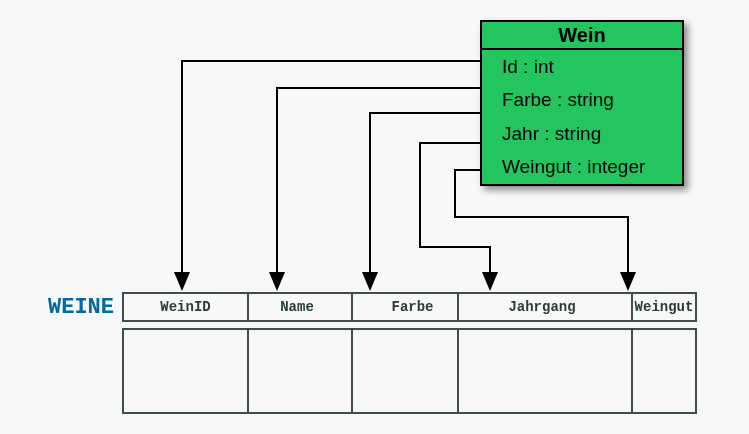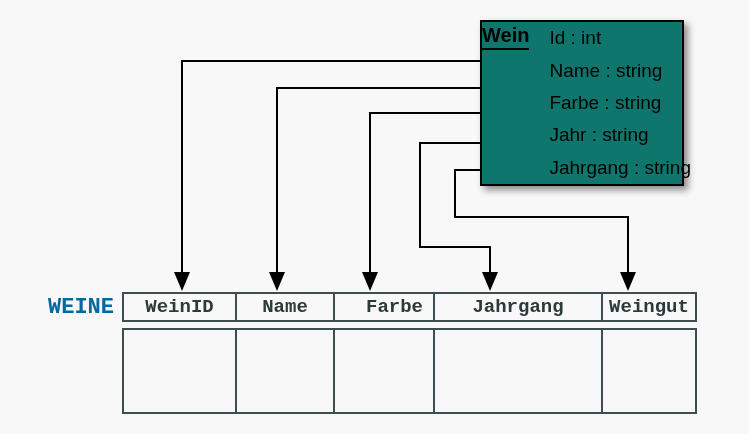--- a/index.html
+++ b/index.html
@@ -18,26 +18,26 @@
     position: absolute; left: 0; top: 0;
     width: 749px; height: 434px;
     z-index: 1;
   }
   
   .class-box {
     position: absolute;
     left: 480px; top: 20px;
     width: 204px; height: 166px;
     box-sizing: border-box;
-    background: #0f766e;
+    background: #22c55e;
     border: 2px solid #000000;
     box-shadow: 4px 4px 7px rgba(0,0,0,0.45);
     z-index: 2;
     display: flex;
-    flex-direction: row;
+    flex-direction: column;
   }
   .class-box .title {
     height: 26px;
     line-height: 26px;
     border-bottom: 2px solid #000000;
     text-align: center;
     font-weight: bold;
     font-size: 20px;
     color: #000000;
   }
@@ -66,23 +66,24 @@
   }
   .tbl-header { top: 292px; height: 30px; }
   .tbl-body   { top: 328px; height: 86px; }
   .tbl-cell {
     box-sizing: border-box;
     display: flex;
     align-items: center;
     justify-content: center;
     font-family: "Liberation Mono", "DejaVu Sans Mono", monospace;
     font-weight: bold;
-    font-size: 19px;
+    font-size: 14px;
     color: #2b3a3a;
     overflow: hidden;
+    margin-left: 6px;
   }
   .tbl-cell + .tbl-cell { border-left: 2px solid #3e4e4e; }
   .c0 { width: 111px; }
   .c1 { width: 98px; }
   .c2 { width: 100px; padding-left: 21px; }
   .c3 { width: 168px; }
   .c4 { width: 129px; flex: 1; }
   .tbl-label {
     position: absolute;
     left: 30px; top: 292px;
@@ -116,24 +117,23 @@
       <polygon points="362,272 378,272 370,291"></polygon>
       <polygon points="482,272 498,272 490,291"></polygon>
       <polygon points="620,272 636,272 628,291"></polygon>
     </g>
   </svg>
 
   <div class="class-box">
     <div class="title">Wein</div>
     <div class="attrs">
       <div class="attr">Id : int</div>
-      <div class="attr">Name : string</div>
       <div class="attr">Farbe : string</div>
       <div class="attr">Jahr : string</div>
-      <div class="attr">Jahrgang : string</div>
+      <div class="attr">Weingut : integer</div>
     </div>
   </div>
 
   <div class="tbl-label">WEINE</div>
 
   <div class="tbl-row tbl-header">
     <div class="tbl-cell c0">WeinID</div>
     <div class="tbl-cell c1">Name</div>
     <div class="tbl-cell c2">Farbe</div>
     <div class="tbl-cell c3">Jahrgang</div>

